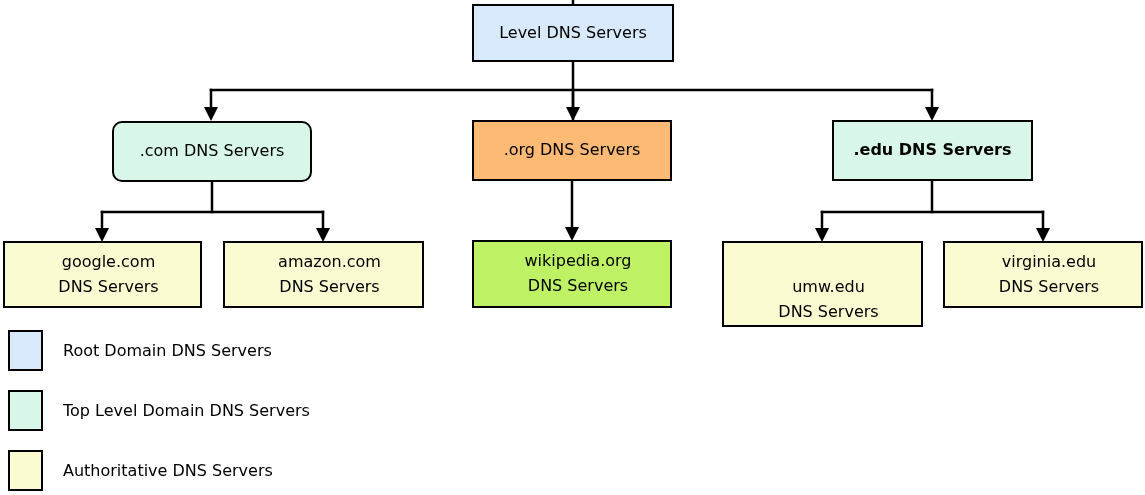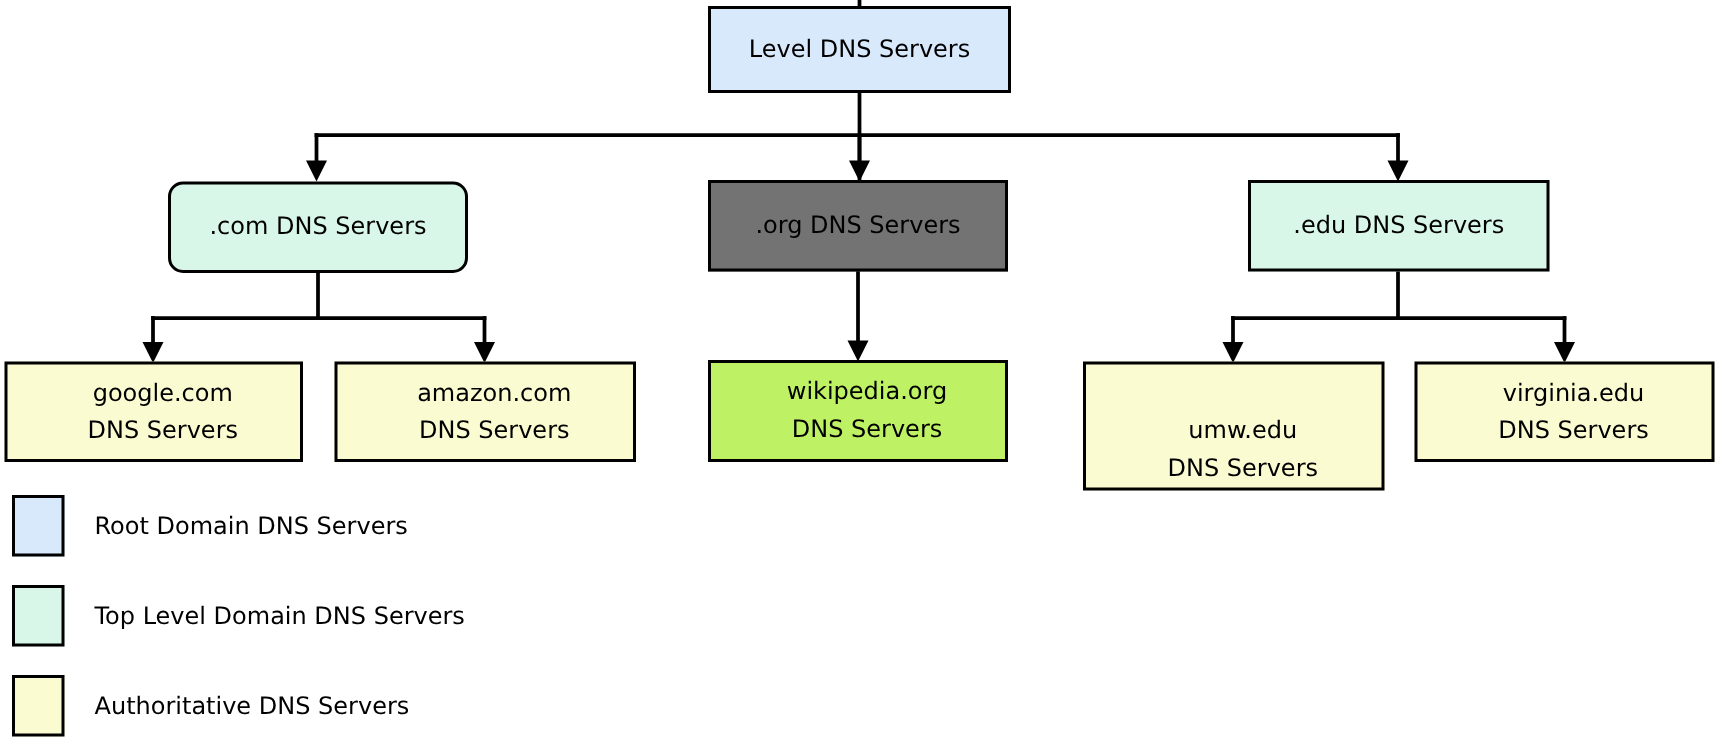--- a/index.html
+++ b/index.html
@@ -34,21 +34,21 @@
     color: #000000;
   }
   .root-node { background: #d8e9fb; }
   .tld-node  { background: #d9f7e8; }
   .auth-node { background: #fbfbd1; padding-left: 12px; }
 
   
   .pos-root      { left: 472px; top: 4px;   width: 202px; height: 58px; }
   .pos-com       { left: 112px; top: 121px; width: 200px; height: 61px; }
   .pos-org       { left: 472px; top: 120px; width: 200px; height: 61px; }
-  .pos-edu       { left: 832px; top: 120px; width: 201px; height: 61px; }
+  .pos-edu       { left: 832px; top: 120px; width: 201px; height: 61px; font-weight: bold; }
   .pos-google    { left: 3px;   top: 241px; width: 199px; height: 67px; }
   .pos-amazon    { left: 223px; top: 241px; width: 201px; height: 67px; }
   .pos-wikipedia { left: 472px; top: 240px; width: 200px; height: 68px; }
   .pos-umw       { left: 722px; top: 241px; width: 201px; height: 86px; justify-content: flex-end; }
   .pos-virginia  { left: 943px; top: 241px; width: 200px; height: 67px; justify-content: center; }
 
   .legend { position: absolute; left: 0; top: 0; width: 100%; height: 100%; pointer-events: none; }
   .legend-row { position: absolute; left: 8px; display: flex; align-items: center; }
   .legend-row-1 { top: 330px; text-align: center; }
   .legend-row-2 { top: 390px; }
@@ -98,21 +98,21 @@
     </g>
   </svg>
 
   <div class="node root-node pos-root" style="background-color: rgb(216, 233, 251);">
     <span>Level DNS Servers</span>
   </div>
 
   <div class="node tld-node pos-com" style="background-color: rgb(217, 247, 232); border-radius: 10px;">
     <span>.com DNS Servers</span>
   </div>
-  <div class="node tld-node pos-org" style="background-color: #737373;">
+  <div class="node tld-node pos-org" style="background-color: #fdba74;">
     <span>.org DNS Servers</span>
   </div>
   <div class="node tld-node pos-edu" style="background-color: rgb(217, 247, 232);">
     <span>.edu DNS Servers</span>
   </div>
 
   <div class="node auth-node pos-google" style="background-color: rgb(251, 251, 209);">
     <span>google.com</span>
     <span>DNS Servers</span>
   </div>

